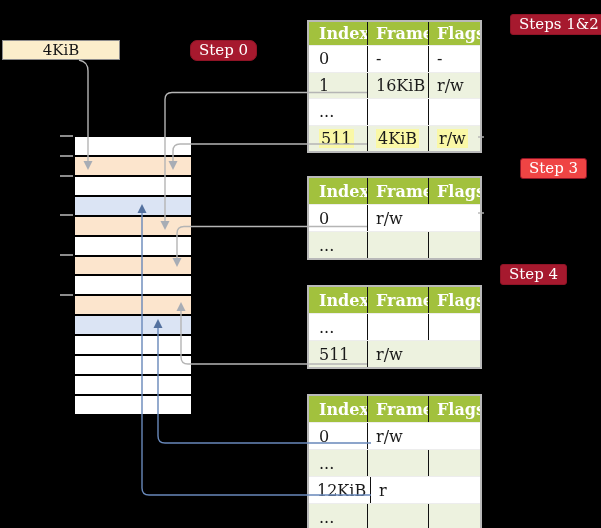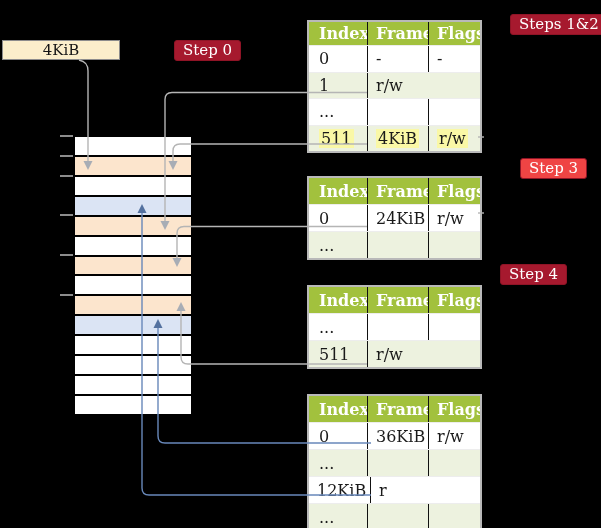--- a/index.html
+++ b/index.html
@@ -7,21 +7,21 @@
   .canvas{position:relative;width:601px;height:528px;background:#000;overflow:hidden;}
 
   
   .kib-box{position:absolute;left:2px;top:40px;width:116px;height:18px;
     border:1px solid #8c8c8c;display:flex;align-items:center;justify-content:center;
     font-size:15px;color:#141414;}
 
   
   .badge{position:absolute;color:#fff;font-size:15px;line-height:16px;
     padding:1px 8px 2px 8px;border-radius:3px;white-space:nowrap;}
-  #badge-step0{left:174px;top:40px;}
+  #badge-step0{left:190px;top:40px;border-radius:7px;}
   #badge-steps12{left:510px;top:14px;}
   #badge-step3{left:520px;top:158px;}
   #badge-step4{left:500px;top:264px;}
 
   
   .memstack{position:absolute;left:75px;top:135px;width:116px;height:281px;
     box-sizing:border-box;display:flex;flex-direction:column;gap:2px;
     padding:2px 0;background:#000;}
   .mrow{flex:1;}
   .tick{position:absolute;left:60px;width:13px;height:2px;background:#8c8c8c;}
@@ -111,20 +111,23 @@
           <span>-</span>
         </div>
         <div class="tcell c2">
           <span>-</span>
         </div>
       </div>
       <div class="trow" style="height: 25.5px; background: rgb(237, 242, 223);">
         <div class="tcell c0">
           <span>1</span>
         </div>
+        <div class="tcell c1">
+          <span>16KiB</span>
+        </div>
         <div class="tcell c2">
           <span>r/w</span>
         </div>
       </div>
       <div class="trow" style="height: 25.5px; background: rgb(255, 255, 255);">
         <div class="tcell c0">
           <span>...</span>
         </div>
         <div class="tcell c1"></div>
         <div class="tcell c2"></div>
@@ -144,23 +147,20 @@
     <div class="ptable" style="top: 176px;">
       <div class="trow thead" style="height: 26px;">
         <div class="tcell c0" style="background: rgb(162, 193, 61);">Index</div>
         <div class="tcell c1" style="background: rgb(162, 193, 61);">Frame</div>
         <div class="tcell c2" style="background: rgb(162, 193, 61);">Flags</div>
       </div>
       <div class="trow" style="height: 26px; background: rgb(255, 255, 255);">
         <div class="tcell c0">
           <span>0</span>
         </div>
-        <div class="tcell c1">
-          <span>24KiB</span>
-        </div>
         <div class="tcell c2">
           <span>r/w</span>
         </div>
       </div>
       <div class="trow" style="height: 26px; background: rgb(237, 242, 223);">
         <div class="tcell c0">
           <span>...</span>
         </div>
         <div class="tcell c1"></div>
         <div class="tcell c2"></div>
@@ -191,23 +191,20 @@
     <div class="ptable" style="top: 394px;">
       <div class="trow thead" style="height: 26px;">
         <div class="tcell c0" style="background: rgb(162, 193, 61);">Index</div>
         <div class="tcell c1" style="background: rgb(162, 193, 61);">Frame</div>
         <div class="tcell c2" style="background: rgb(162, 193, 61);">Flags</div>
       </div>
       <div class="trow" style="height: 26px; background: rgb(255, 255, 255);">
         <div class="tcell c0">
           <span>0</span>
         </div>
-        <div class="tcell c1">
-          <span>36KiB</span>
-        </div>
         <div class="tcell c2">
           <span>r/w</span>
         </div>
       </div>
       <div class="trow" style="height: 26px; background: rgb(237, 242, 223);">
         <div class="tcell c0">
           <span>...</span>
         </div>
         <div class="tcell c1"></div>
         <div class="tcell c2"></div>

